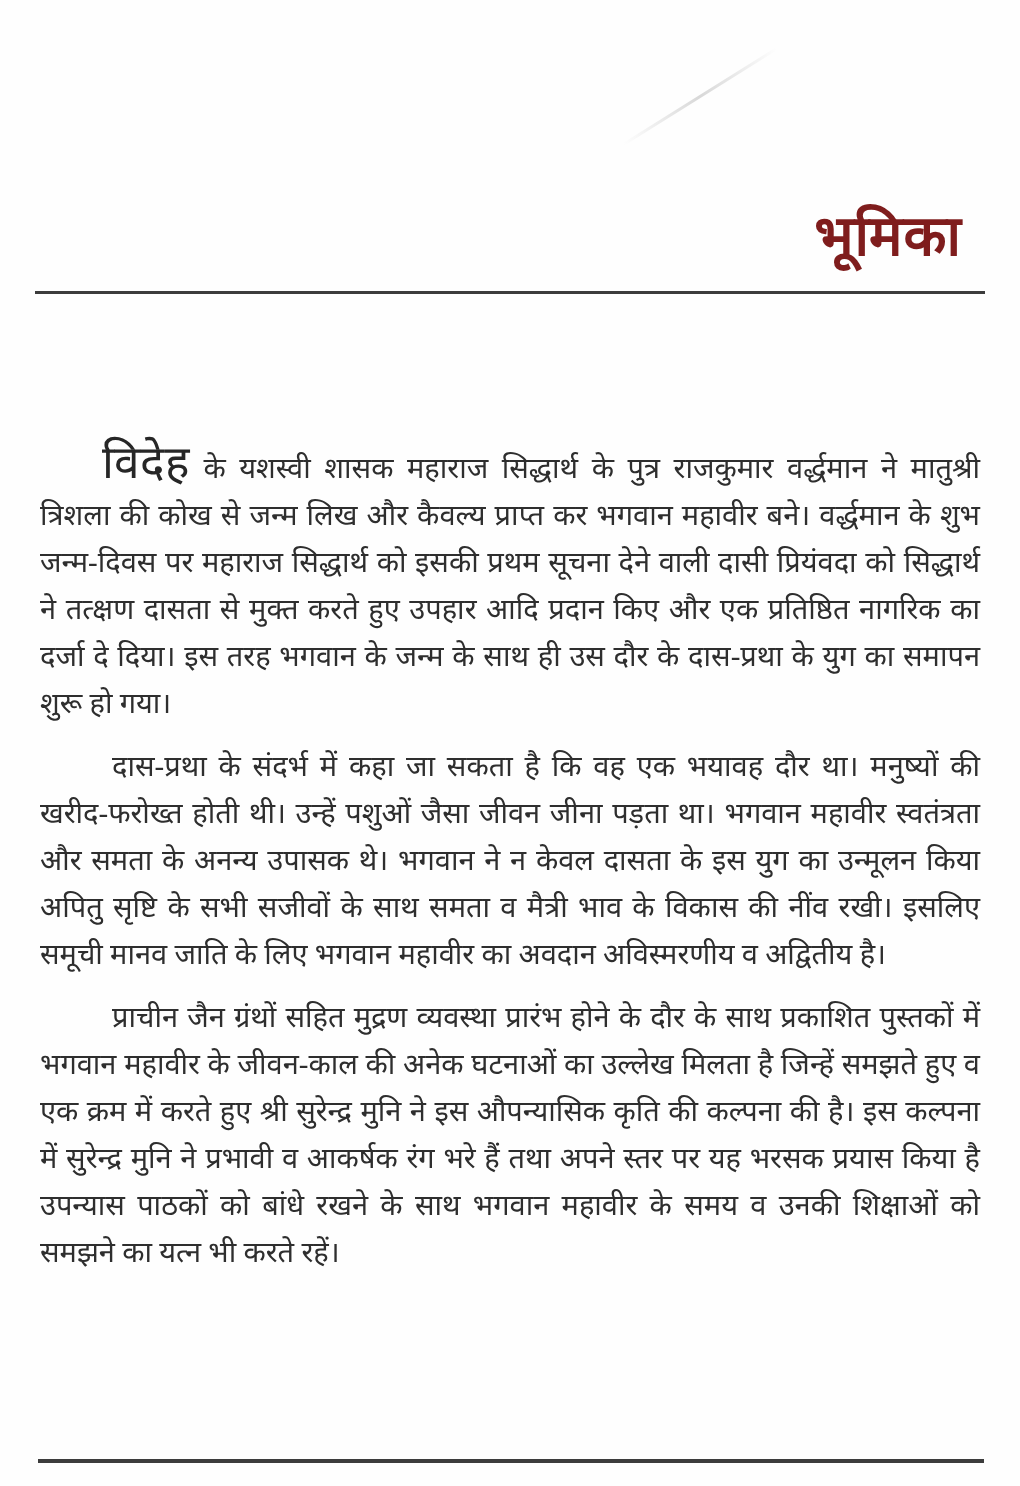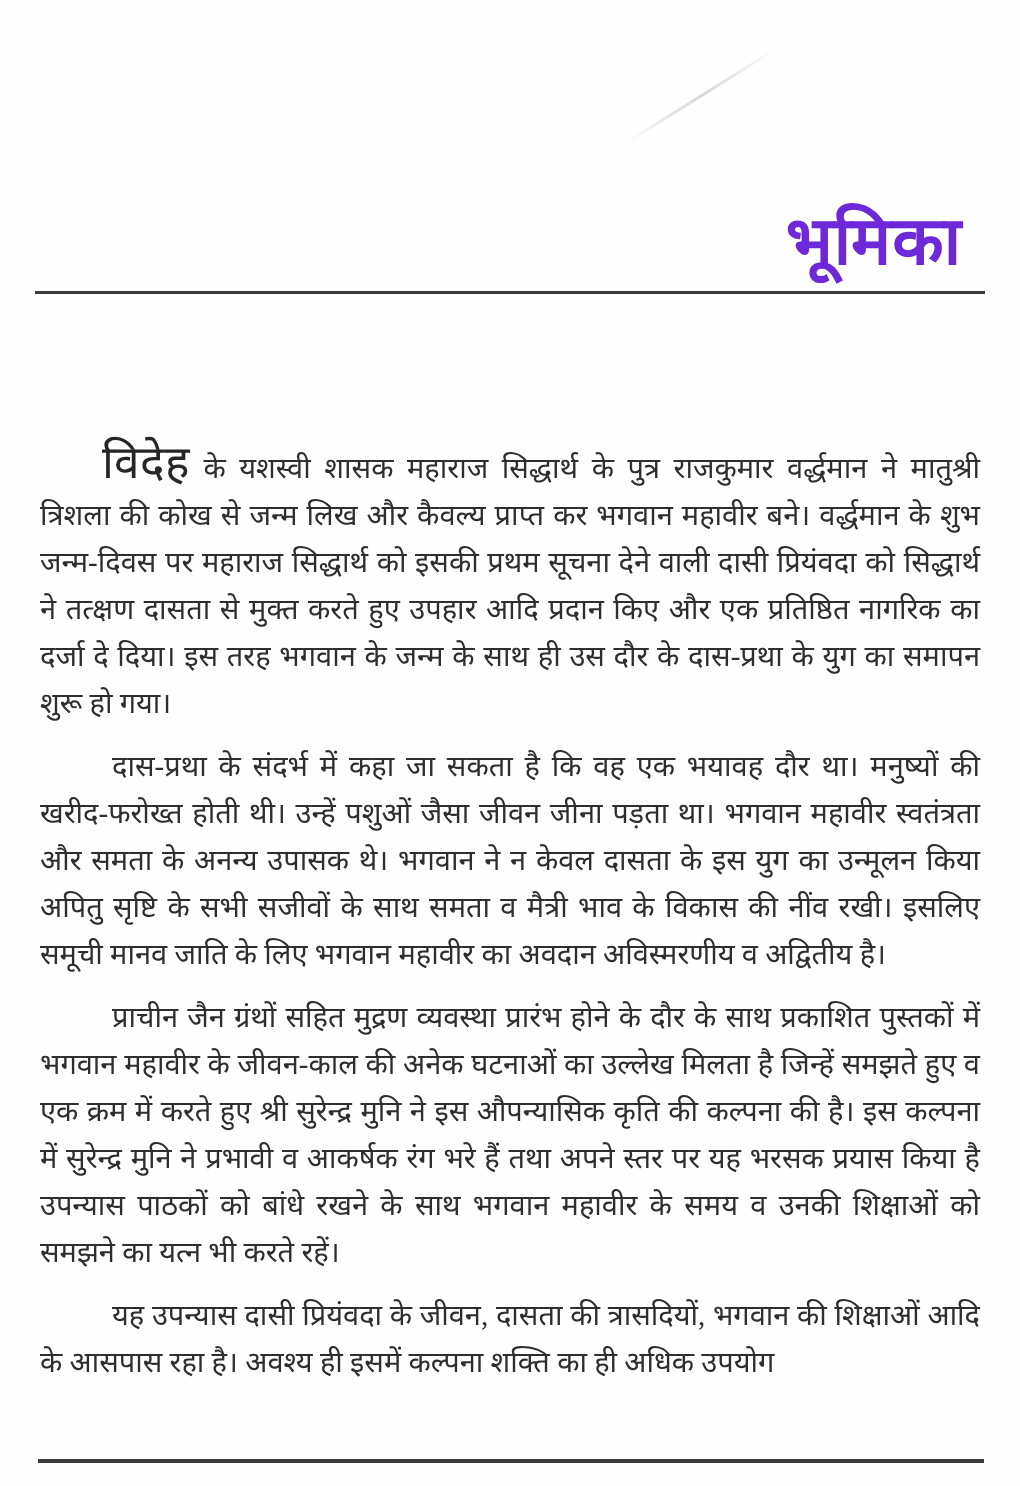--- a/index.html
+++ b/index.html
@@ -24,24 +24,24 @@
     width: 180px;
     height: 3px;
     background: linear-gradient(90deg, rgba(160,160,160,0), rgba(170,170,170,0.45), rgba(160,160,160,0));
     transform: rotate(-32deg);
     border-radius: 2px;
   }
   .chapter-title {
     position: absolute;
     top: 208px;
     right: 58px;
-    font-size: 67px;
+    font-size: 56px;
     font-weight: bold;
     letter-spacing: 1px;
-    color: #6d28d9;
+    color: #7f1d1d;
     line-height: 1;
   }
   .title-rule {
     position: absolute;
     top: 291px;
     left: 35px;
     width: 950px;
     height: 3px;
     background: #3c3c3c;
   }
@@ -99,18 +99,17 @@
   <div class="title-rule"></div>
 
 
   <div class="body-text">
     <p><span class="lead-word">विदेह</span><span> के यशस्वी शासक महाराज सिद्धार्थ के पुत्र राजकुमार वर्द्धमान ने मातुश्री त्रिशला की कोख से जन्म लिख और कैवल्य प्राप्त कर भगवान महावीर बने। वर्द्धमान के शुभ जन्म-दिवस पर महाराज सिद्धार्थ को इसकी प्रथम सूचना देने वाली दासी प्रियंवदा को सिद्धार्थ ने तत्क्षण दासता से मुक्त करते हुए उपहार आदि प्रदान किए और एक प्रतिष्ठित नागरिक का दर्जा दे दिया। इस तरह भगवान के जन्म के साथ ही उस दौर के दास-प्रथा के युग का समापन शुरू हो गया।</span></p>
 
     <p class="para-indent">दास-प्रथा के संदर्भ में कहा जा सकता है कि वह एक भयावह दौर था। मनुष्यों की खरीद-फरोख्त होती थी। उन्हें पशुओं जैसा जीवन जीना पड़ता था। भगवान महावीर स्वतंत्रता और समता के अनन्य उपासक थे। भगवान ने न केवल दासता के इस युग का उन्मूलन किया अपितु सृष्टि के सभी सजीवों के साथ समता व मैत्री भाव के विकास की नींव रखी। इसलिए समूची मानव जाति के लिए भगवान महावीर का अवदान अविस्मरणीय व अद्वितीय है।</p>
 
     <p class="para-indent">प्राचीन जैन ग्रंथों सहित मुद्रण व्यवस्था प्रारंभ होने के दौर के साथ प्रकाशित पुस्तकों में भगवान महावीर के जीवन-काल की अनेक घटनाओं का उल्लेख मिलता है जिन्हें समझते हुए व एक क्रम में करते हुए श्री सुरेन्द्र मुनि ने इस औपन्यासिक कृति की कल्पना की है। इस कल्पना में सुरेन्द्र मुनि ने प्रभावी व आकर्षक रंग भरे हैं तथा अपने स्तर पर यह भरसक प्रयास किया है उपन्यास पाठकों को बांधे रखने के साथ भगवान महावीर के समय व उनकी शिक्षाओं को समझने का यत्न भी करते रहें।</p>
 
-    <p class="para-indent">यह उपन्यास दासी प्रियंवदा के जीवन, दासता की त्रासदियों, भगवान की शिक्षाओं आदि के आसपास रहा है। अवश्य ही इसमें कल्पना शक्ति का ही अधिक उपयोग</p>
   </div>
 
   <div class="bottom-rule"></div>
 
 </div>
 
 </body></html>

